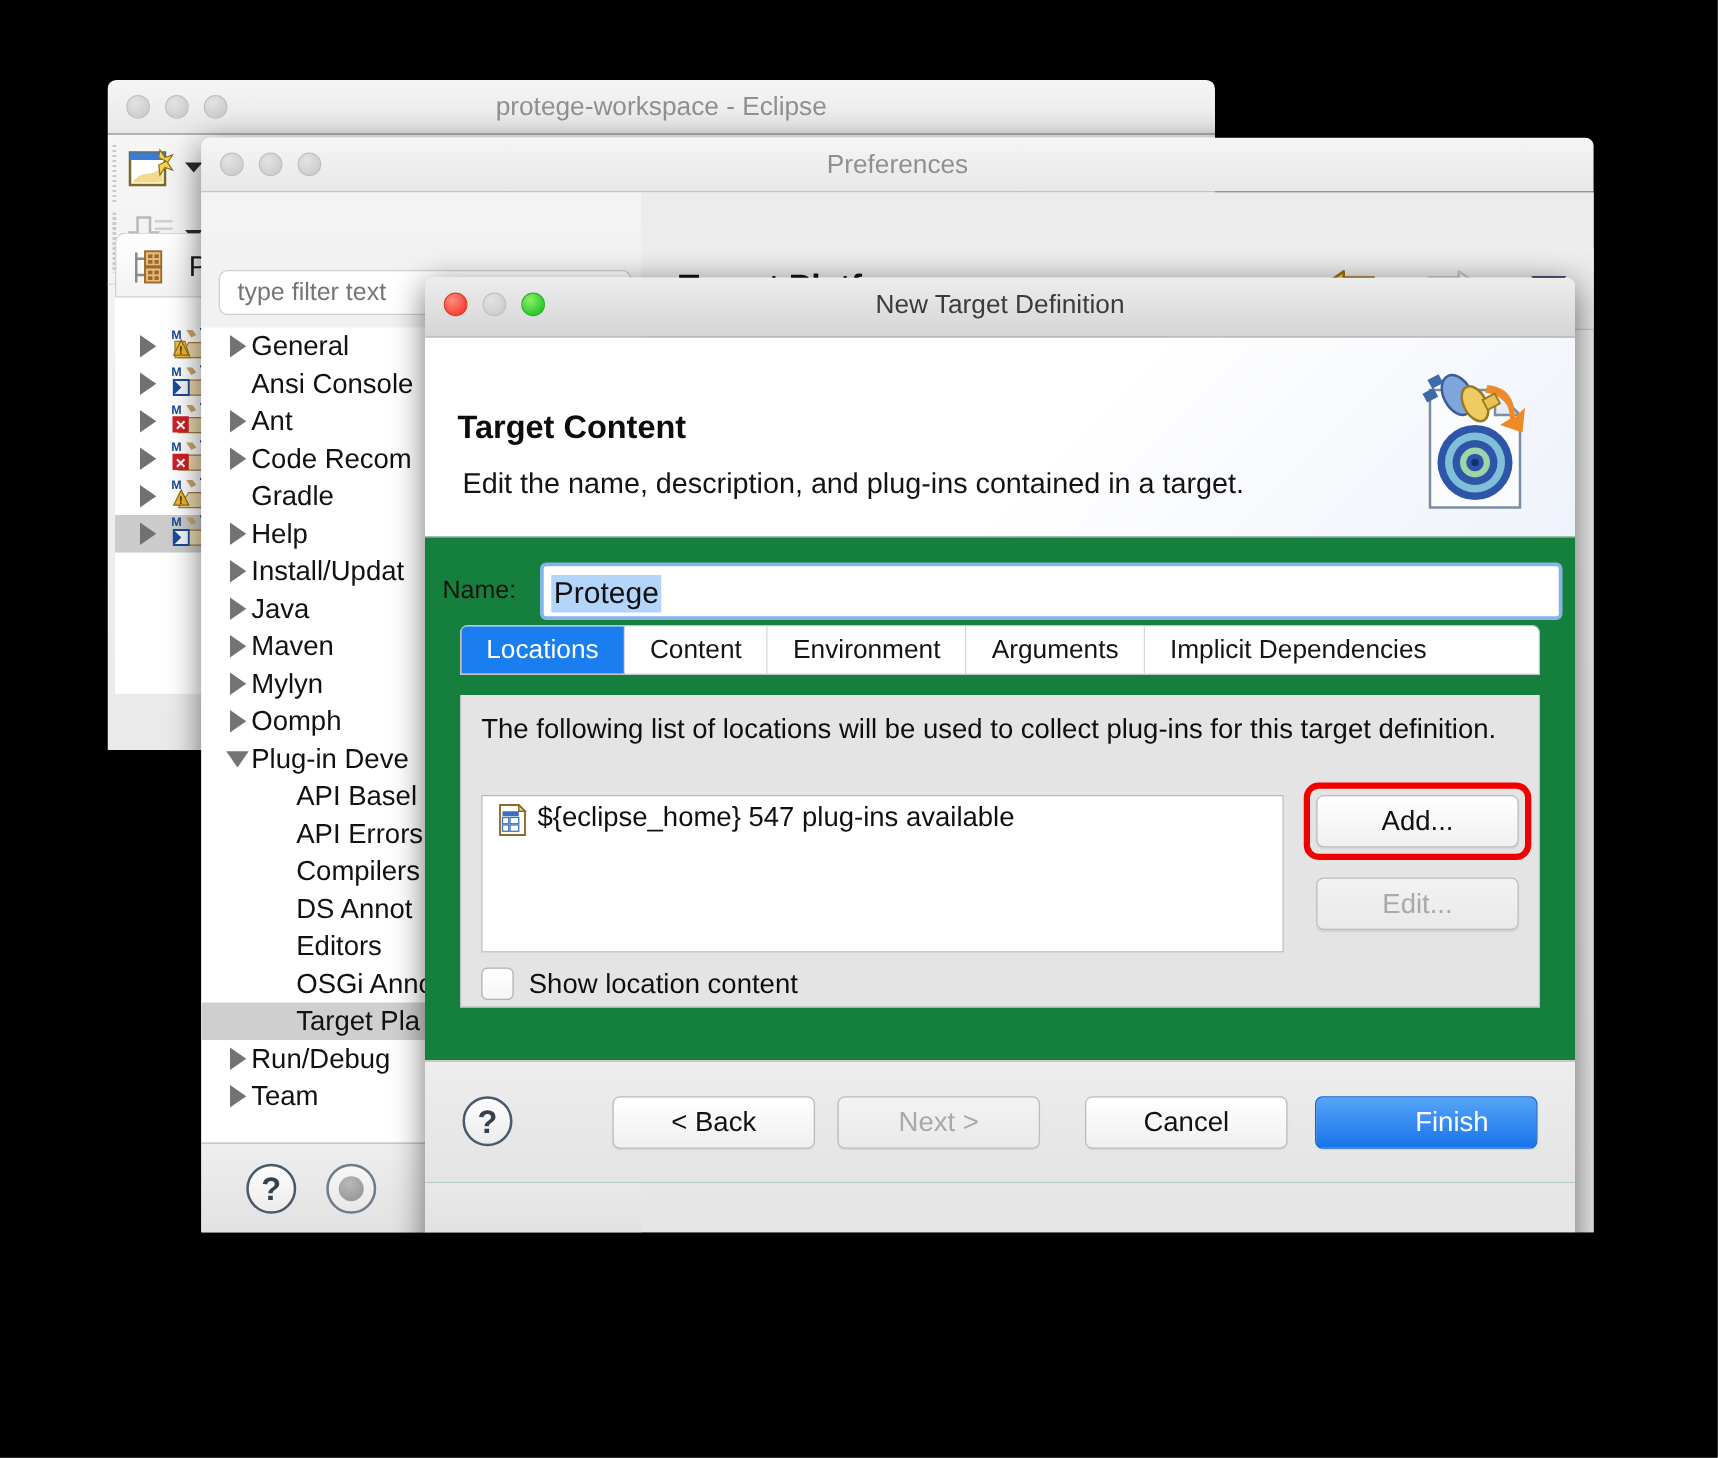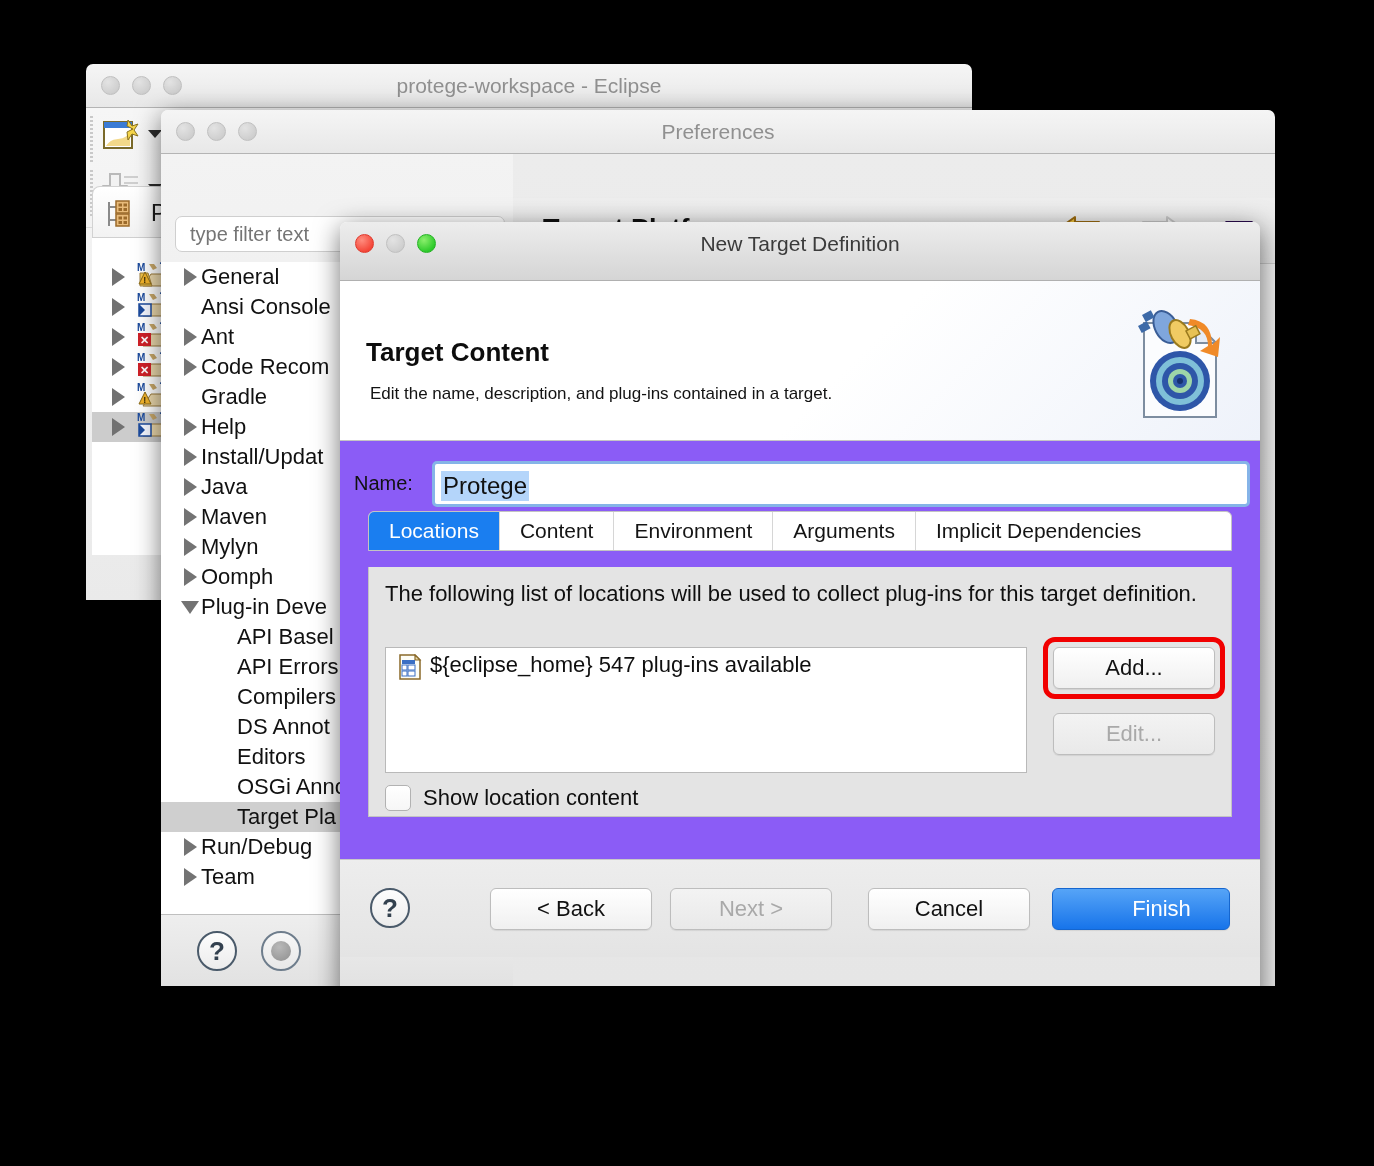--- a/index.html
+++ b/index.html
@@ -95,28 +95,28 @@
   .pref-title { position:absolute; left:30px; top:16px; font-size:27px; font-weight:bold; color:#111; }
   .nav-zone { position:absolute; right:22px; top:14px; display:flex; align-items:center; gap:6px; }
   .small-caret { width:0;height:0;border-left:8px solid transparent;border-right:8px solid transparent;
                  border-top:11px solid #3a3a3a; }
   .small-caret.dim { border-top-color:#8d8d8d; }
   .big-caret { width:0;height:0;border-left:14px solid transparent;border-right:14px solid transparent;
                border-top:17px solid #2a0b4d; }
 
   
   #ntd { left:340px; top:222px; width:920px; height:782px; }
-  #ntd .ntd-title { height:59px; background:linear-gradient(#ededed,#d5d5d5);
+  #ntd .ntd-title { height:48px; background:linear-gradient(#ededed,#d5d5d5);
                     border-bottom:1px solid #b0b0b0; position:relative; }
-  #ntd .ntd-body { height:676px; background:#8b5cf6; position:relative; }
+  #ntd .ntd-body { height:676px; background:#15803d; position:relative; }
   .ntd-header { position:absolute; left:0; top:0; right:0; height:160px;
                 background:linear-gradient(135deg,#ffffff 55%, #eef2fa 100%);
                 border-bottom:1px solid #c5c5c5; }
   .ntd-h1 { position:absolute; left:26px; top:56px; font-size:26px; font-weight:bold; color:#0d0d0d; }
-  .ntd-h2 { position:absolute; left:30px; top:103px; font-size:17px; color:#131313; }
+  .ntd-h2 { position:absolute; left:30px; top:103px; font-size:23px; color:#131313; }
   .ntd-icon { position:absolute; right:22px; top:20px; width:120px; height:125px; }
 
   .name-row { position:absolute; left:0; top:180px; right:0; height:50px; }
   .name-label { position:absolute; left:14px; top:11px; font-size:20px; color:#111; }
   .name-field { position:absolute; left:92px; top:0; right:10px; height:46px;
                 border:3px solid #85b4e8; border-radius:5px; background:#fff; }
   .name-value { position:absolute; left:6px; top:7px; font-size:24px; color:#111;
                 background:#b4d5fa; padding:1px 2px; }
 
   .tabstrip { position:absolute; left:28px; top:230px; right:28px; height:40px;

